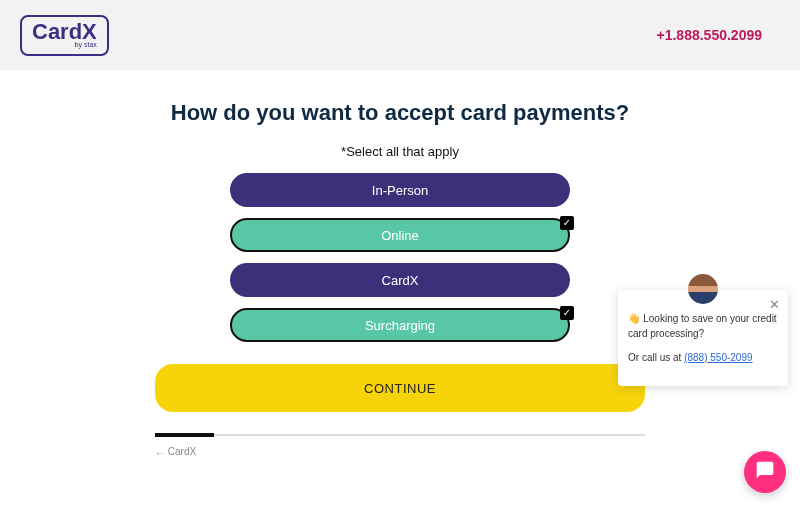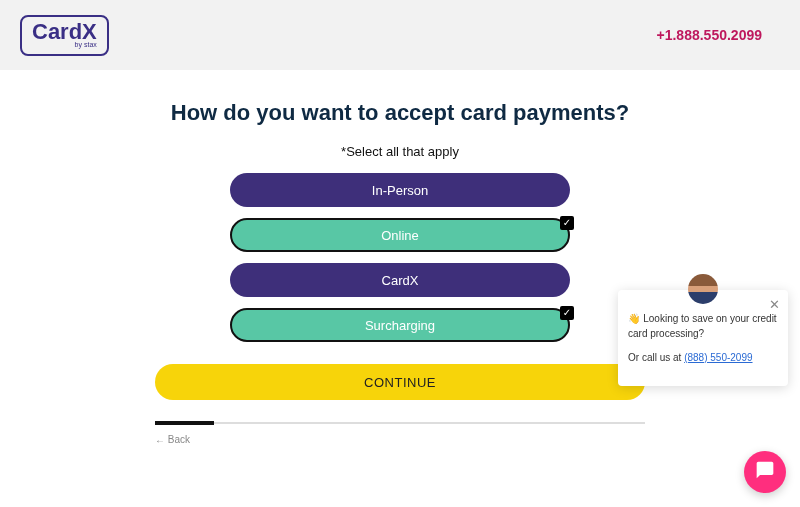--- a/index.html
+++ b/index.html
@@ -85,21 +85,21 @@
     height: 14px;
     background: #000;
     color: #fff;
     font-size: 10px;
     line-height: 14px;
     text-align: center;
     border-radius: 2px;
   }
   .continue-btn {
     width: 490px;
-    height: 36px;
+    height: 48px;
     background: #f7d40a;
     border-radius: 18px;
     display: flex;
     align-items: center;
     justify-content: center;
     margin: 0 auto 22px auto;
     font-size: 13px;
     font-weight: 500;
     color: #222;
     letter-spacing: 0.5px;
@@ -208,21 +208,21 @@
     </div>
   </div>
 
   <div class="continue-btn">
     <span>CONTINUE</span>
   </div>
 
   <div class="progress">
     <div class="progress-fill" style="width:12%"></div>
   </div>
-  <div class="back-link">← Back</div>
+  <div class="back-link">← CardX</div>
 </div>
 
 <div class="chat-popup">
   <div class="avatar"></div>
   <div class="close">✕</div>
   <p>
     <span>👋</span>
     <span>Looking to save on your credit card processing?</span>
   </p>
   <p>

